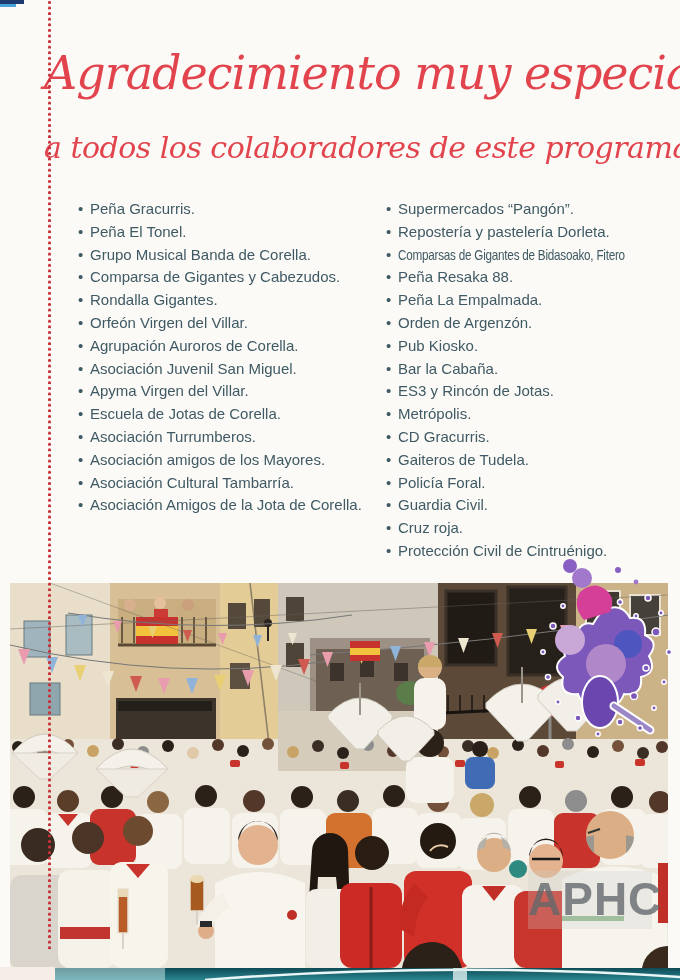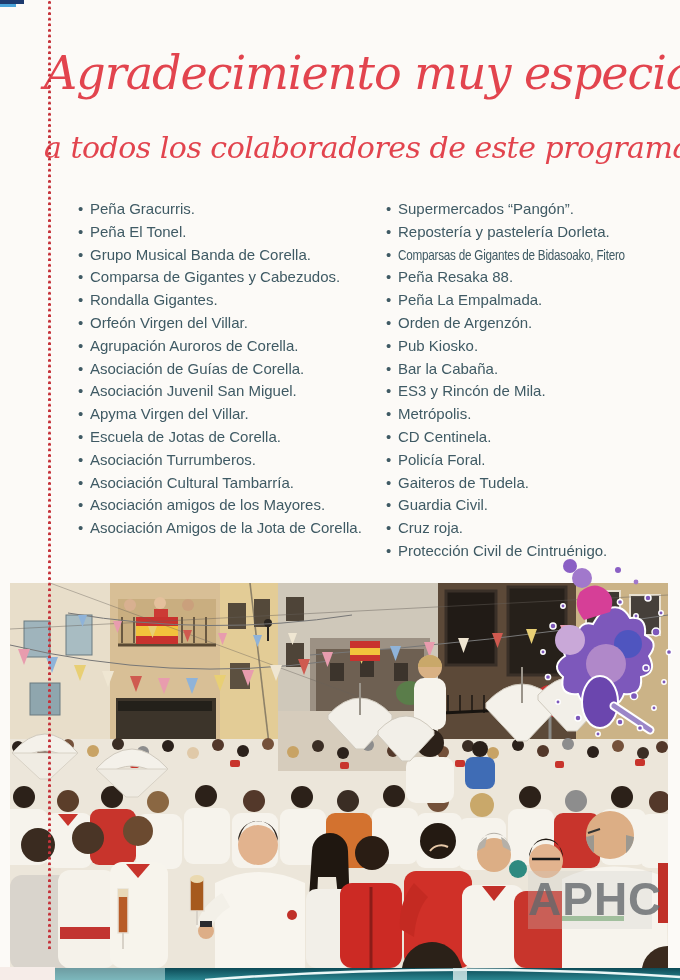--- a/index.html
+++ b/index.html
@@ -70,43 +70,42 @@
   <h2 class="title2">a todos los colaboradores de este programa</h2>
 
   <ul class="col col-left">
       <li class="collab-item"><span class="bullet">•</span><span class="item-text">Peña Gracurris.</span></li>
       <li class="collab-item"><span class="bullet">•</span><span class="item-text">Peña El Tonel.</span></li>
       <li class="collab-item"><span class="bullet">•</span><span class="item-text">Grupo Musical Banda de Corella.</span></li>
       <li class="collab-item"><span class="bullet">•</span><span class="item-text">Comparsa de Gigantes y Cabezudos.</span></li>
       <li class="collab-item"><span class="bullet">•</span><span class="item-text">Rondalla Gigantes.</span></li>
       <li class="collab-item"><span class="bullet">•</span><span class="item-text">Orfeón Virgen del Villar.</span></li>
       <li class="collab-item"><span class="bullet">•</span><span class="item-text">Agrupación Auroros de Corella.</span></li>
-      <li class="collab-item"><span class="bullet">•</span><span class="item-text">Asociación de Guías de Corella.</span></li>
       <li class="collab-item"><span class="bullet">•</span><span class="item-text">Asociación Juvenil San Miguel.</span></li>
       <li class="collab-item"><span class="bullet">•</span><span class="item-text">Apyma Virgen del Villar.</span></li>
       <li class="collab-item"><span class="bullet">•</span><span class="item-text">Escuela de Jotas de Corella.</span></li>
       <li class="collab-item"><span class="bullet">•</span><span class="item-text">Asociación Turrumberos.</span></li>
+      <li class="collab-item"><span class="bullet">•</span><span class="item-text">Asociación amigos de los Mayores.</span></li>
       <li class="collab-item"><span class="bullet">•</span><span class="item-text">Asociación Cultural Tambarría.</span></li>
-      <li class="collab-item"><span class="bullet">•</span><span class="item-text">Asociación amigos de los Mayores.</span></li>
       <li class="collab-item"><span class="bullet">•</span><span class="item-text">Asociación Amigos de la Jota de Corella.</span></li>
     </ul>
   <ul class="col col-right">
       <li class="collab-item"><span class="bullet">•</span><span class="item-text">Supermercados “Pangón”.</span></li>
       <li class="collab-item"><span class="bullet">•</span><span class="item-text">Repostería y pastelería Dorleta.</span></li>
       <li class="collab-item condensed"><span class="bullet">•</span><span class="item-text">Comparsas de Gigantes de Bidasoako, Fitero</span></li>
       <li class="collab-item"><span class="bullet">•</span><span class="item-text">Peña Resaka 88.</span></li>
       <li class="collab-item"><span class="bullet">•</span><span class="item-text">Peña La Empalmada.</span></li>
       <li class="collab-item"><span class="bullet">•</span><span class="item-text">Orden de Argenzón.</span></li>
       <li class="collab-item"><span class="bullet">•</span><span class="item-text">Pub Kiosko.</span></li>
       <li class="collab-item"><span class="bullet">•</span><span class="item-text">Bar la Cabaña.</span></li>
-      <li class="collab-item"><span class="bullet">•</span><span class="item-text">ES3 y Rincón de Mila.</span></li>
+      <li class="collab-item"><span class="bullet">•</span><span class="item-text">ES3 y Rincón de Jotas.</span></li>
       <li class="collab-item"><span class="bullet">•</span><span class="item-text">Metrópolis.</span></li>
-      <li class="collab-item"><span class="bullet">•</span><span class="item-text">CD Centinela.</span></li>
+      <li class="collab-item"><span class="bullet">•</span><span class="item-text">CD Gracurris.</span></li>
+      <li class="collab-item"><span class="bullet">•</span><span class="item-text">Gaiteros de Tudela.</span></li>
       <li class="collab-item"><span class="bullet">•</span><span class="item-text">Policía Foral.</span></li>
-      <li class="collab-item"><span class="bullet">•</span><span class="item-text">Gaiteros de Tudela.</span></li>
       <li class="collab-item"><span class="bullet">•</span><span class="item-text">Guardia Civil.</span></li>
       <li class="collab-item"><span class="bullet">•</span><span class="item-text">Cruz roja.</span></li>
       <li class="collab-item"><span class="bullet">•</span><span class="item-text">Protección Civil de Cintruénigo.</span></li>
     </ul>
 
   <div class="photo">
     <svg width="658" height="385" viewBox="0 0 658 385" preserveAspectRatio="none">
 
       <g>
         <rect x="0" y="0" width="100" height="180" fill="#e8decа"></rect>

